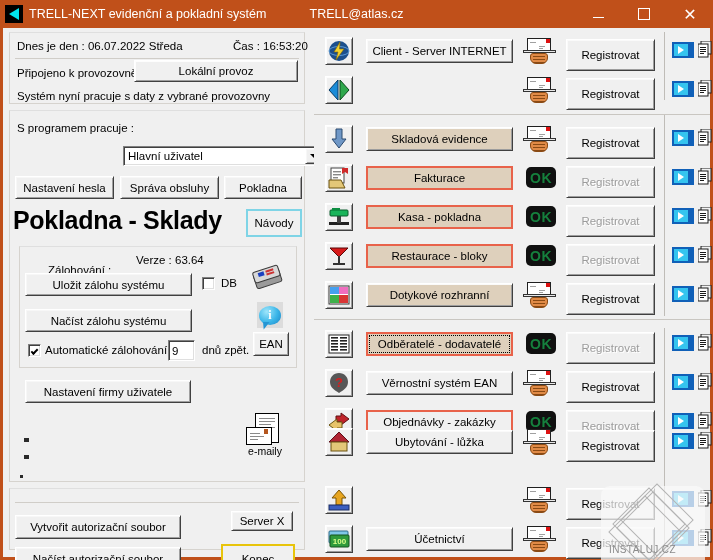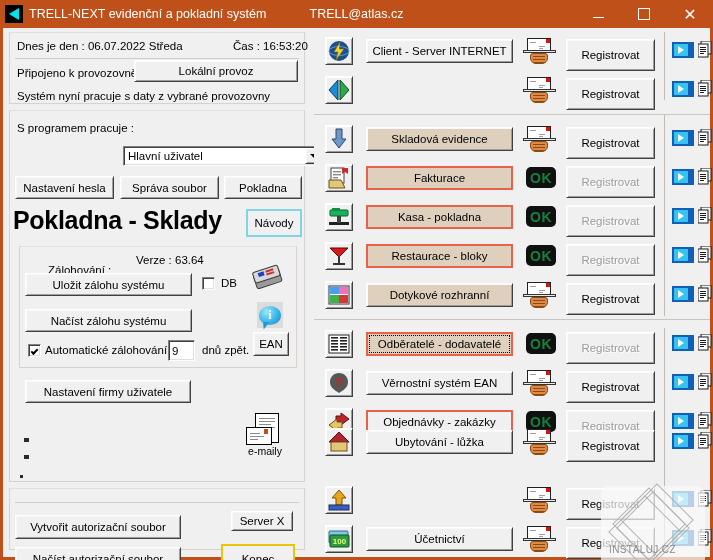--- a/index.html
+++ b/index.html
@@ -221,21 +221,21 @@
       <div class="grp" style="left:6px;top:82px;width:296px;height:372px;"></div>
       <div class="lbl" style="left:14px;top:94px;">S programem pracuje :</div>
       <div id="combo">
         <div class="val">Hlavní uživatel</div>
         <div class="arrow">
             <i></i>
           </div>
       </div>
 
       <div class="btn" style="left:12px;top:148px;width:99px;height:23px;">Nastavení hesla</div>
-      <div class="btn" style="left:117px;top:148px;width:99px;height:23px;">Správa soubor</div>
+      <div class="btn" style="left:117px;top:148px;width:99px;height:23px;">Správa obsluhy</div>
       <div class="btn" style="left:221px;top:148px;width:78px;height:23px;">Pokladna</div>
 
       <div id="bigtitle">Pokladna - Sklady</div>
       <div id="navody">Návody</div>
 
       <div class="grp" style="left:16px;top:218px;width:278px;height:122px;"></div>
       <div class="lbl" style="left:24px;top:236px;margin-left:21px;">Zálohování :</div>
       <div class="lbl" style="left:133px;top:226px;">Verze : 63.64</div>
 
       <div class="btn" style="left:22px;top:245px;width:167px;height:23px;">Uložit zálohu systému</div>

